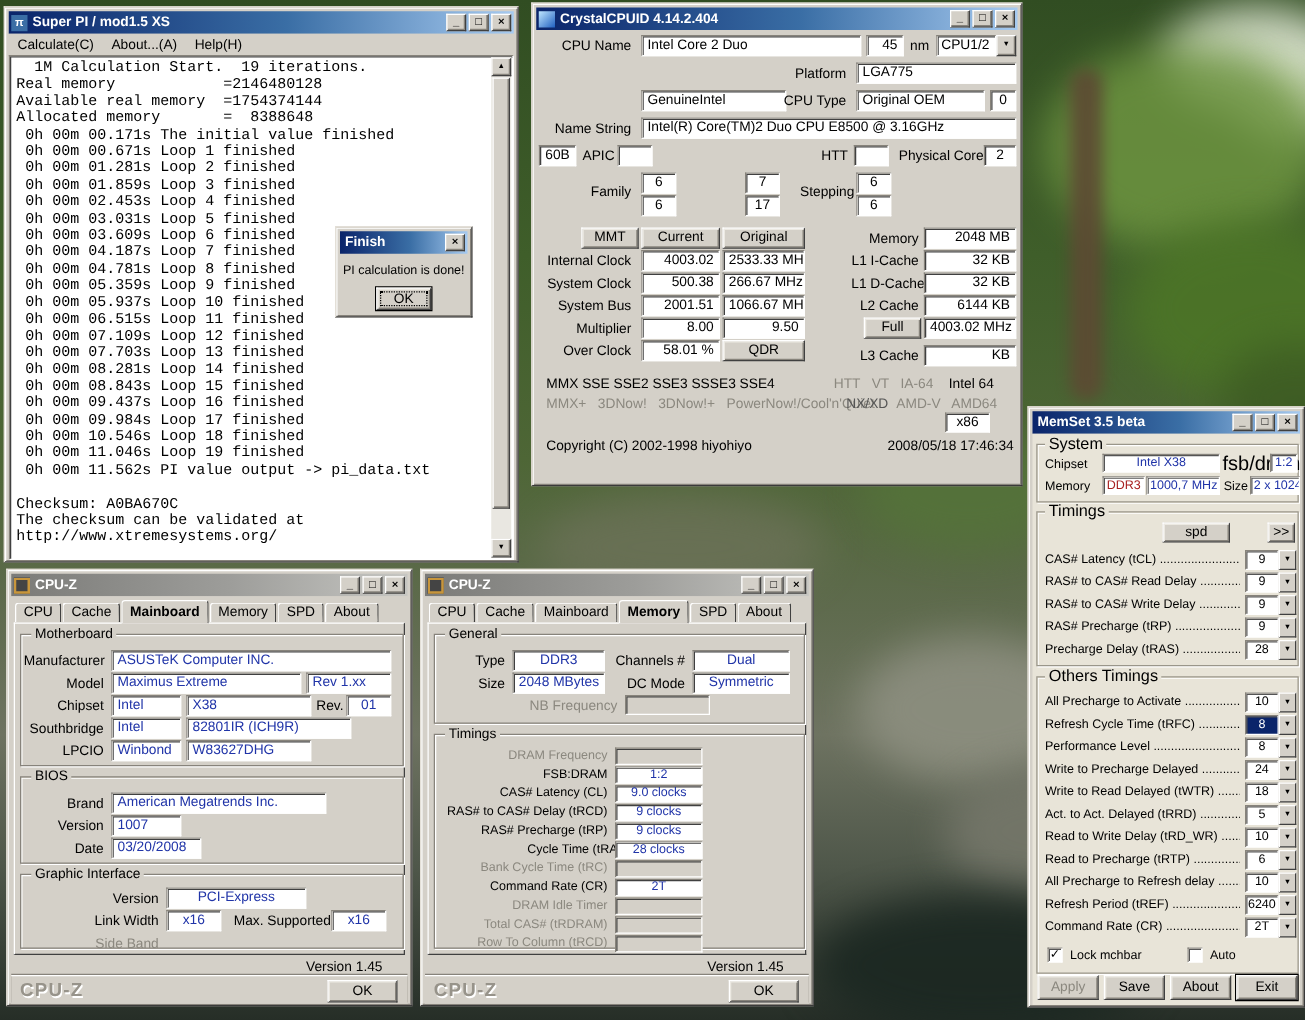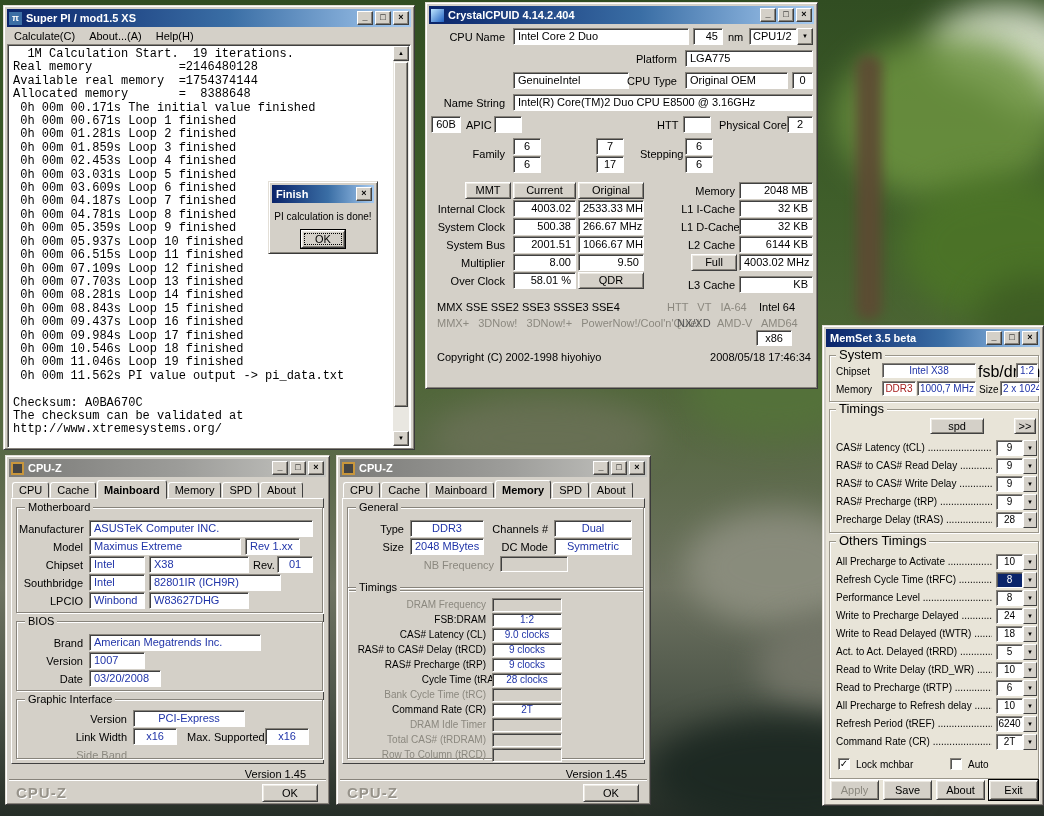--- a/index.html
+++ b/index.html
@@ -267,21 +267,21 @@
         <span class="tab">SPD</span>
         <span class="tab">About</span>
       </div>
       <div class="panel">
         <div class="grp" style="left:4px;top:8px;width:307px;height:106px">
           <span class="gl">Motherboard</span>
           <span class="lb lbr" style="left:2px;top:14px;width:64px">Manufacturer</span>
           <div class="fd val" style="left:72px;top:12px;width:224px">ASUSTeK Computer INC.</div>
           <span class="lb lbr" style="left:2px;top:32px;width:64px">Model</span>
           <div class="fd val" style="left:72px;top:30px;width:152px">Maximus Extreme</div>
-          <div class="fd val" style="left:228px;top:30px;width:55px">Rev 1.xx</div>
+          <div class="fd val" style="left:228px;top:30px;width:68px">Rev 1.xx</div>
           <span class="lb lbr" style="left:2px;top:50px;width:64px">Chipset</span>
           <div class="fd val" style="left:72px;top:48px;width:56px">Intel</div>
           <div class="fd val" style="left:132px;top:48px;width:100px">X38</div>
           <span class="lb" style="left:236px;top:50px">Rev.</span>
           <div class="fdc val" style="left:260px;top:48px;width:36px">01</div>
           <span class="lb lbr" style="left:2px;top:68px;width:64px">Southbridge</span>
           <div class="fd val" style="left:72px;top:66px;width:56px">Intel</div>
           <div class="fd val" style="left:132px;top:66px;width:132px">82801IR (ICH9R)</div>
           <span class="lb lbr" style="left:2px;top:86px;width:64px">LPCIO</span>
           <div class="fd val" style="left:72px;top:84px;width:56px">Winbond</div>
@@ -326,21 +326,21 @@
     <div class="dlg-body">
       <div class="tabs">
         <span class="tab">CPU</span>
         <span class="tab">Cache</span>
         <span class="tab">Mainboard</span>
         <span class="tab active">Memory</span>
         <span class="tab">SPD</span>
         <span class="tab">About</span>
       </div>
       <div class="panel">
-        <div class="grp" style="left:4px;top:8px;width:297px;height:84px">
+        <div class="grp" style="left:4px;top:8px;width:297px;height:72px">
           <span class="gl">General</span>
           <span class="lb lbr" style="left:4px;top:14px;width:52px">Type</span>
           <div class="fdc val" style="left:62px;top:12px;width:74px">DDR3</div>
           <span class="lb lbr" style="left:140px;top:14px;width:60px">Channels #</span>
           <div class="fdc val" style="left:206px;top:12px;width:78px">Dual</div>
           <span class="lb lbr" style="left:4px;top:32px;width:52px">Size</span>
           <div class="fdc val" style="left:62px;top:30px;width:74px">2048 MBytes</div>
           <span class="lb lbr" style="left:140px;top:32px;width:60px">DC Mode</span>
           <div class="fdc val" style="left:206px;top:30px;width:78px">Symmetric</div>
           <span class="lb lbr gray" style="left:30px;top:50px;width:116px">NB Frequency</span>

